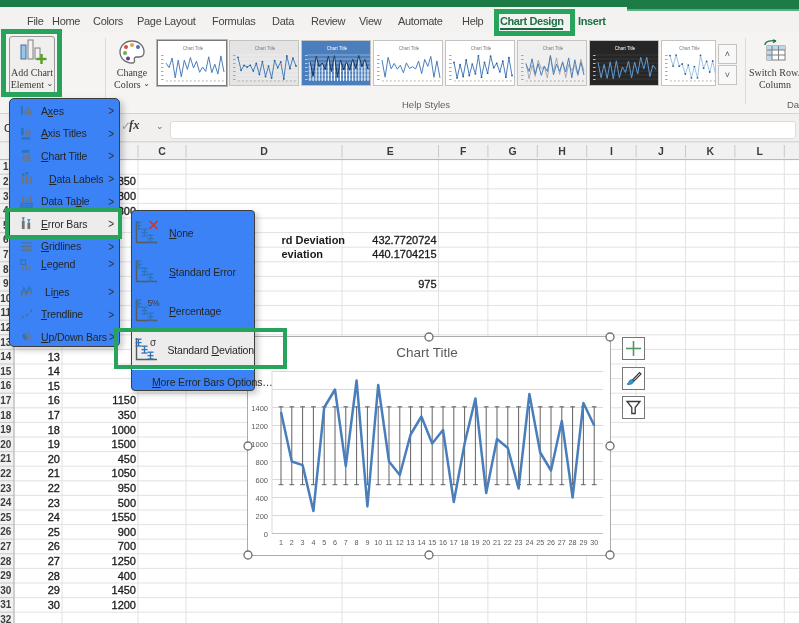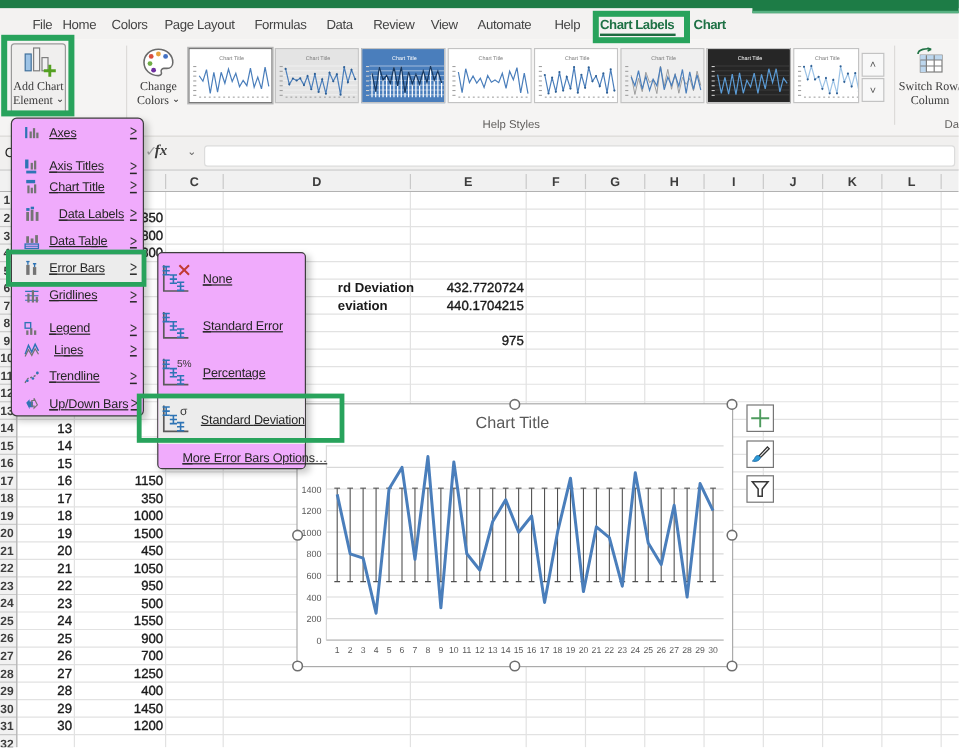--- a/index.html
+++ b/index.html
@@ -1,44 +1,44 @@
 <!DOCTYPE html>
 <html><head><meta charset="utf-8">
 <style>
 * { margin:0; padding:0; box-sizing:border-box; }
 body { width:799px; height:623px; font-family:"Liberation Sans",sans-serif; background:#fff; overflow:hidden; }
 .abs { position:absolute; }
 #app { position:relative; width:799px; height:623px; overflow:hidden; background:#fff; }
 .tab { top:11px; height:21px; line-height:21px; font-size:11px; letter-spacing:-0.3px; color:#444; }
 .rlbl { font-size:10px; color:#3b3b3b; line-height:12px; margin-top:2px;font-family:Liberation Serif, serif; }
 .chev { font-size:8px; position:relative; top:-2px; }
-.menubox { background:#f0abfc; border:1.5px solid #3e3e3e; border-radius:5px; box-shadow:3px 3px 6px rgba(0,0,0,0.22);
-  font-size:10.5px; color:#262626; z-index:40; white-space:nowrap; letter-spacing:-0.15px;text-decoration:underline; }
+.menubox { background:#3b82f6; border:1.5px solid #3e3e3e; border-radius:5px; box-shadow:3px 3px 6px rgba(0,0,0,0.22);
+  font-size:10.5px; color:#262626; z-index:40; white-space:nowrap; letter-spacing:-0.15px; }
 .arr { color:#333; font-size:10px; padding-right:5px; padding-left:2px; transform:scaleY(1.25); }
 u { text-underline-offset:1px; }
 </style></head>
 <body>
 <div id="app">
 
 <div class="abs" style="left:0;top:0;width:799px;height:7px;background:#1d7c46"></div>
 
 <div class="abs" style="left:0;top:7px;width:799px;height:26px;background:#f3f2f1"></div>
 <div class="abs" style="left:627px;top:0;width:172px;height:11px;background:#1d7c46;border-bottom:2px solid #57b182"></div>
 <div class="abs tab" style="left:27px">File</div>
     <div class="abs tab" style="left:52px">Home</div>
     <div class="abs tab" style="left:93px">Colors</div>
     <div class="abs tab" style="left:137px">Page Layout</div>
     <div class="abs tab" style="left:212px">Formulas</div>
     <div class="abs tab" style="left:272px">Data</div>
     <div class="abs tab" style="left:311px">Review</div>
     <div class="abs tab" style="left:359px">View</div>
     <div class="abs tab" style="left:398px">Automate</div>
     <div class="abs tab" style="left:462px">Help</div>
-    <div class="abs tab" style="left:500px;color:#1e7145;font-weight:700;letter-spacing:-0.4px">Chart Labels</div>
-    <div class="abs tab" style="left:578px;color:#1e7145;font-weight:700;letter-spacing:-0.4px">Chart</div>
+    <div class="abs tab" style="left:500px;color:#1e7145;font-weight:700;letter-spacing:-0.4px">Chart Design</div>
+    <div class="abs tab" style="left:578px;color:#1e7145;font-weight:700;letter-spacing:-0.4px">Insert</div>
     <div class="abs" style="left:500px;top:27.5px;width:63px;height:2.5px;background:#1c6b40"></div>
 
 <div class="abs" style="left:0;top:33px;width:799px;height:81px;background:#f5f4f3;border-bottom:1px solid #d6d4d2"></div>
 <div class="abs" style="left:105px;top:38px;width:1px;height:66px;background:#dddbd9"></div>
 <div class="abs" style="left:745px;top:38px;width:1px;height:66px;background:#dddbd9"></div>
 <div class="abs" style="left:9px;top:36px;width:45.5px;height:59px;border:1px solid #9a9a9a;border-radius:3px;background:#f0efee"></div>
     <div class="abs" style="left:7px;top:36px;width:50px;height:76px;text-align:center">
       <div style="height:29px;display:flex;align-items:flex-end;justify-content:center">
         <svg width="30" height="28" viewBox="0 0 30 28">
           <rect x="4" y="8" width="5" height="14" fill="#9dc3e6" stroke="#41719c" stroke-width="1"></rect>
@@ -806,21 +806,21 @@
           <svg width="13" height="13" viewBox="0 0 14 14">
             <rect x="1" y="2" width="2" height="10" fill="#2e74b5"></rect>
             <rect x="5" y="6" width="2" height="6" fill="#747474"></rect>
             <rect x="8" y="3" width="2" height="9" fill="#747474"></rect>
             <rect x="11" y="7" width="2" height="5" fill="#747474"></rect>
           </svg>
         </span>
         <span style="flex:1;padding-left:8px">A<u>x</u>es</span>
         <span class="arr">&gt;</span>
       </div>
-      <div style="height:22.6px;display:flex;align-items:flex-end;padding:0 0 0 10px">
+      <div style="height:22.6px;display:flex;align-items:center;padding:0 0 0 10px">
         <span style="width:13px;display:flex;align-items:center">
           <svg width="13" height="13" viewBox="0 0 14 14">
             <rect x="1" y="1" width="3" height="8" fill="#2e74b5"></rect>
             <rect x="2" y="11" width="9" height="2.5" fill="#2e74b5"></rect>
             <rect x="6" y="4" width="2" height="6" fill="#747474"></rect>
             <rect x="9" y="2" width="2" height="8" fill="#747474"></rect>
           </svg>
         </span>
         <span style="flex:1;padding-left:8px"><u>A</u>xis Titles</span>
         <span class="arr">&gt;</span>
@@ -886,21 +886,21 @@
               <line x1="1" y1="11" x2="13" y2="11"></line>
             </g>
             <rect x="3" y="5" width="2" height="8" fill="#747474"></rect>
             <rect x="7" y="2" width="2" height="11" fill="#747474"></rect>
             <rect x="10.5" y="8" width="2" height="5" fill="#747474"></rect>
           </svg>
         </span>
         <span style="flex:1;padding-left:8px"><u>G</u>ridlines</span>
         <span class="arr">&gt;</span>
       </div>
-      <div style="height:22.6px;display:flex;align-items:flex-end;padding:0 0 0 10px">
+      <div style="height:22.6px;display:flex;align-items:flex-start;padding:0 0 0 10px">
         <span style="width:13px;display:flex;align-items:center">
           <svg width="13" height="13" viewBox="0 0 14 14">
             <rect x="1" y="2" width="5" height="5" fill="none" stroke="#2e74b5" stroke-width="1.2"></rect>
             <rect x="2" y="9" width="2" height="4" fill="#747474"></rect>
             <rect x="5.5" y="7" width="2" height="6" fill="#747474"></rect>
             <rect x="9" y="9" width="2" height="4" fill="#747474"></rect>
           </svg>
         </span>
         <span style="flex:1;padding-left:8px"><u>L</u>egend</span>
         <span class="arr">&gt;</span>

